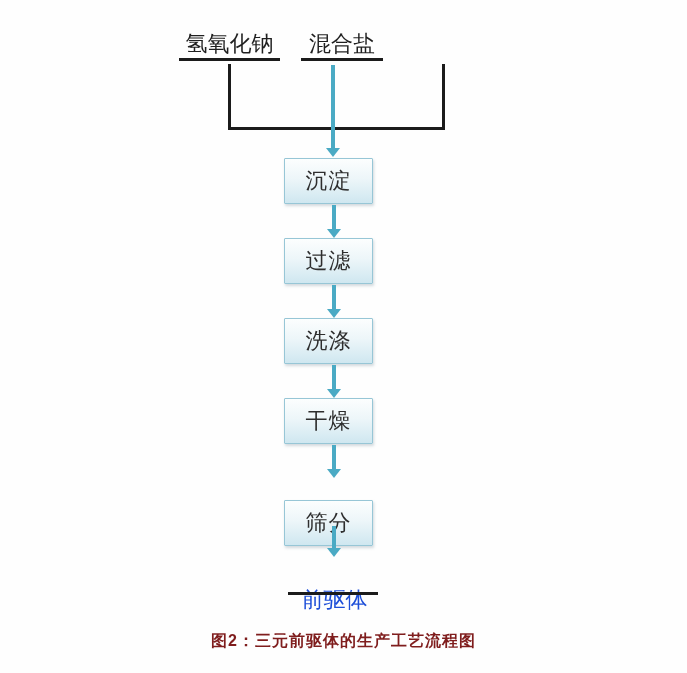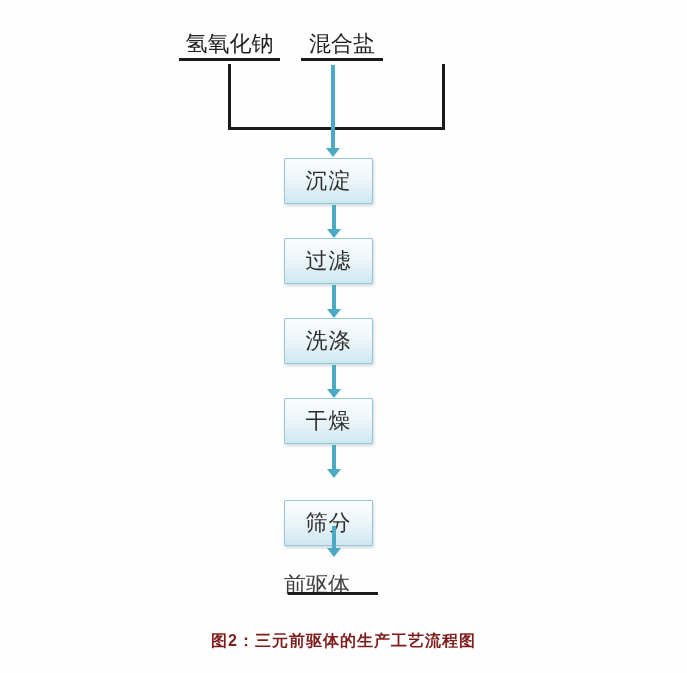--- a/index.html
+++ b/index.html
@@ -69,25 +69,25 @@
     line-height: 44px;
     font-size: 22px;
     color: #2e2e2e;
     letter-spacing: 1px;
   }
 
   
   .output-label {
     position: absolute;
     left: 284px;
-    top: 570px;
+    top: 585px;
     width: 101px;
-    text-align: left;
+    text-align: center;
     font-size: 22px;
-    color: #404040;
+    color: #1d4ed8;
     white-space: nowrap;
   }
   .output-underline {
     position: absolute;
     left: 288px;
     top: 592px;
     width: 90px;
     height: 3px;
     background: #1b1b1b;
   }

